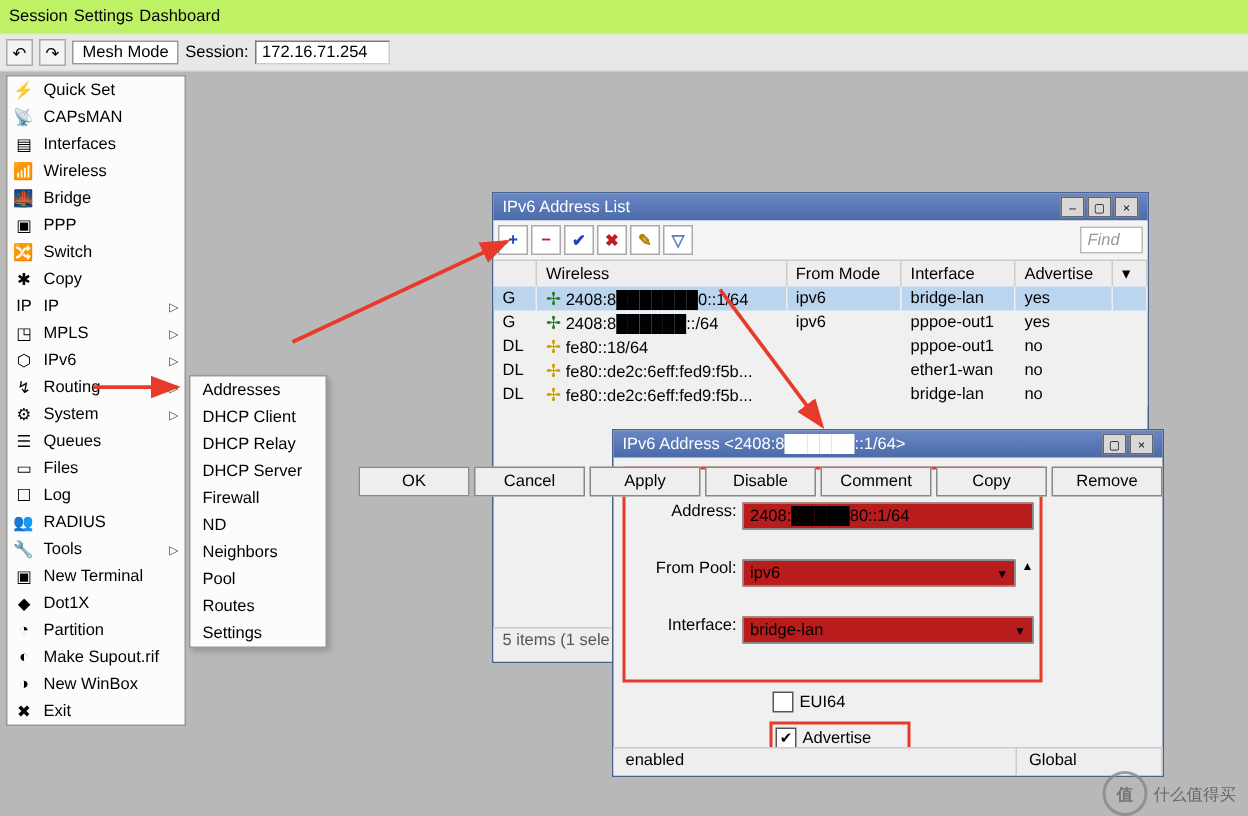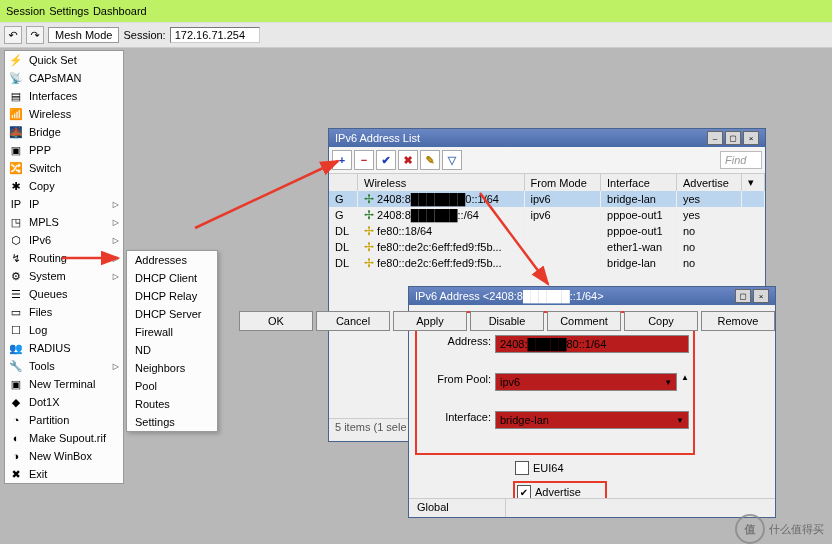--- a/index.html
+++ b/index.html
@@ -300,20 +300,21 @@
     <div class="btncol" id="btns">
         <div class="abtn">OK</div>
         <div class="abtn">Cancel</div>
         <div class="abtn">Apply</div>
         <div class="abtn">Disable</div>
         <div class="abtn">Comment</div>
         <div class="abtn">Copy</div>
         <div class="abtn">Remove</div>
       </div>
     <div class="sbar2">
+      <div style="flex:1">enabled</div>
       <div style="flex:0 0 80px">Global</div>
     </div>
   </div>
 
   <svg class="arrows" width="832" height="504">
     <defs>
         <marker id="ah" markerWidth="8" markerHeight="8" refX="7" refY="3" orient="auto">
           <polygon points="0,0 8,3 0,6" fill="#e83a2a"></polygon>
         </marker>
       </defs>

